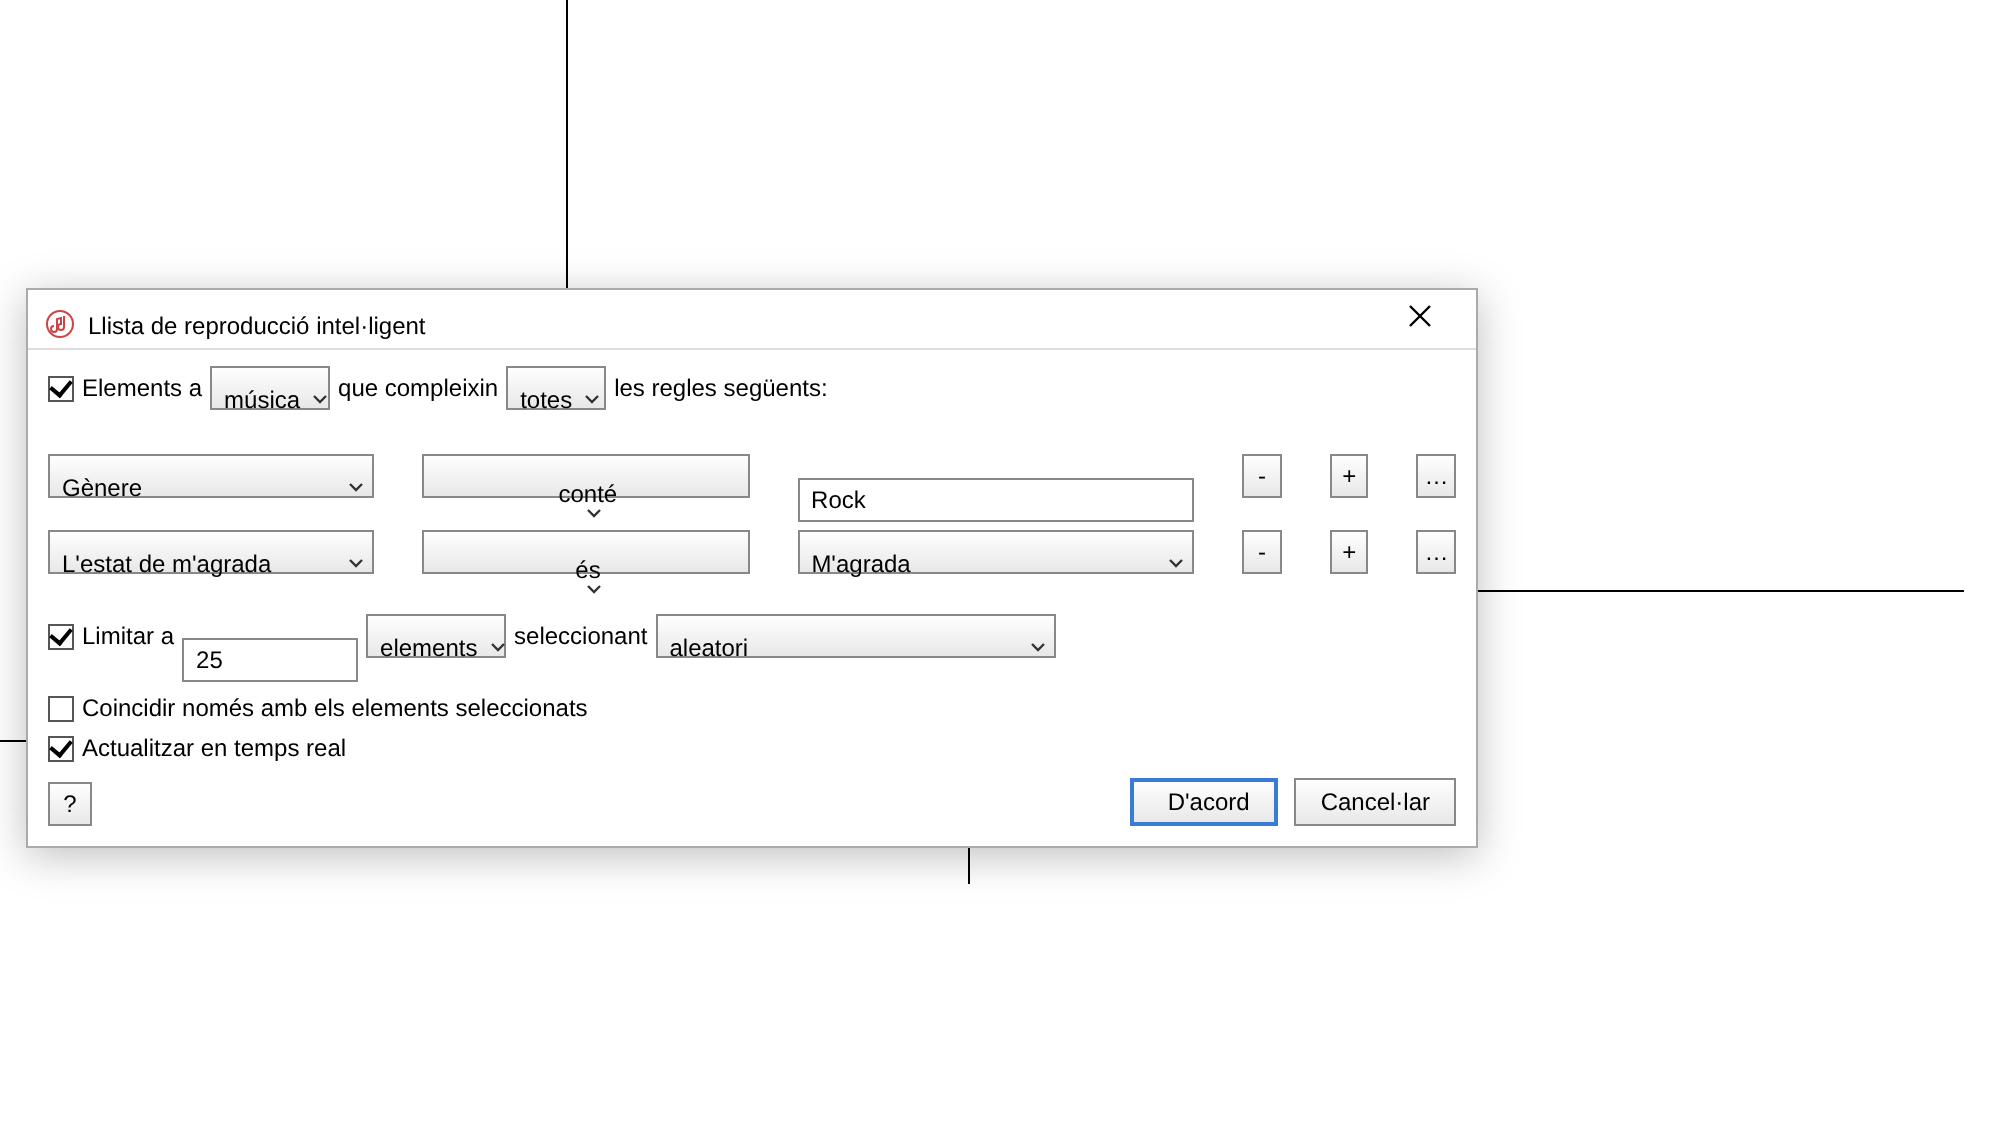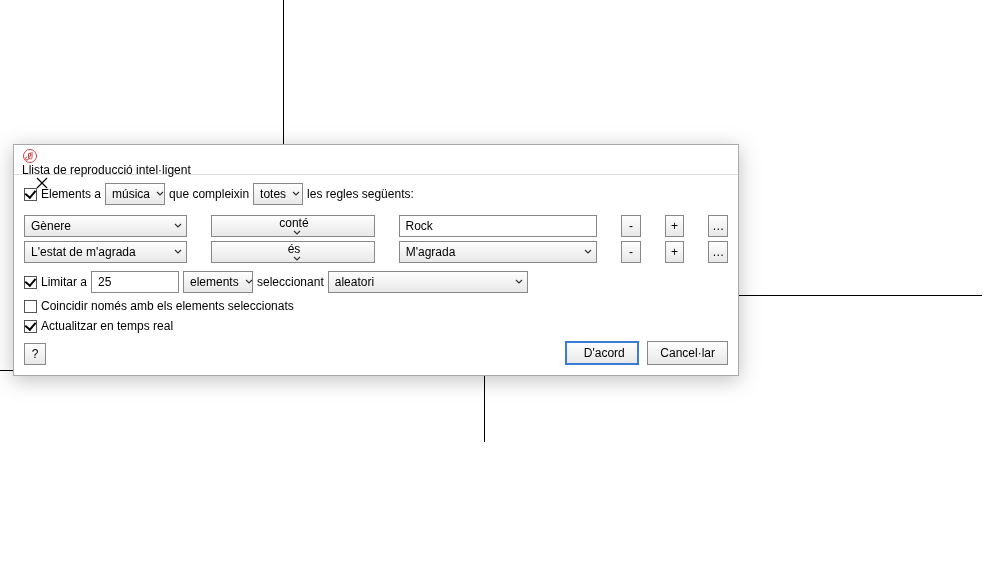--- a/index.html
+++ b/index.html
@@ -19,25 +19,24 @@
     position: absolute;
     left: 13px;
     top: 144px;
     width: 726px;
     background: #fff;
     border: 1px solid #aaa;
     box-shadow: 0 4px 20px rgba(0,0,0,0.25);
   }
   .titlebar {
     display: flex;
-    align-items: flex-start;
+    align-items: flex-end;
     padding: 4px 8px;
     border-bottom: 1px solid #ddd;
     height: 30px;
-    flex-direction: column;
   }
   .titlebar .icon {
     width: 16px; height: 16px;
     margin-right: 6px;
     display: inline-flex;
     align-items: center;
     justify-content: center;
   }
   .titlebar .title { flex: 1; font-size: 12px; }
   .close-btn {
@@ -83,35 +82,36 @@
     transform: rotate(40deg);
   }
   .label { white-space: nowrap; }
   .select {
     display: inline-flex;
     align-items: center;
     justify-content: space-between;
     border: 1px solid #888;
     background: linear-gradient(#fefefe, #e8e8e8);
     height: 22px;
-    padding: 0 4px 0 6px;
+    padding: 12px 4px 0 6px;
     cursor: pointer;
     min-width: 50px;
   }
   .select .chev {
     margin-left: 6px;
     display: inline-flex;
   }
   .text-input {
     border: 1px solid #888;
     background: #fff;
     height: 22px;
     padding: 0 6px;
     display: inline-flex;
     align-items: center;
+    margin-top: 24px;
   }
   .square-btn {
     width: 22px; height: 22px;
     border: 1px solid #888;
     background: linear-gradient(#fefefe, #e8e8e8);
     display: inline-flex;
     align-items: center;
     justify-content: center;
     cursor: pointer;
     font-size: 12px;

